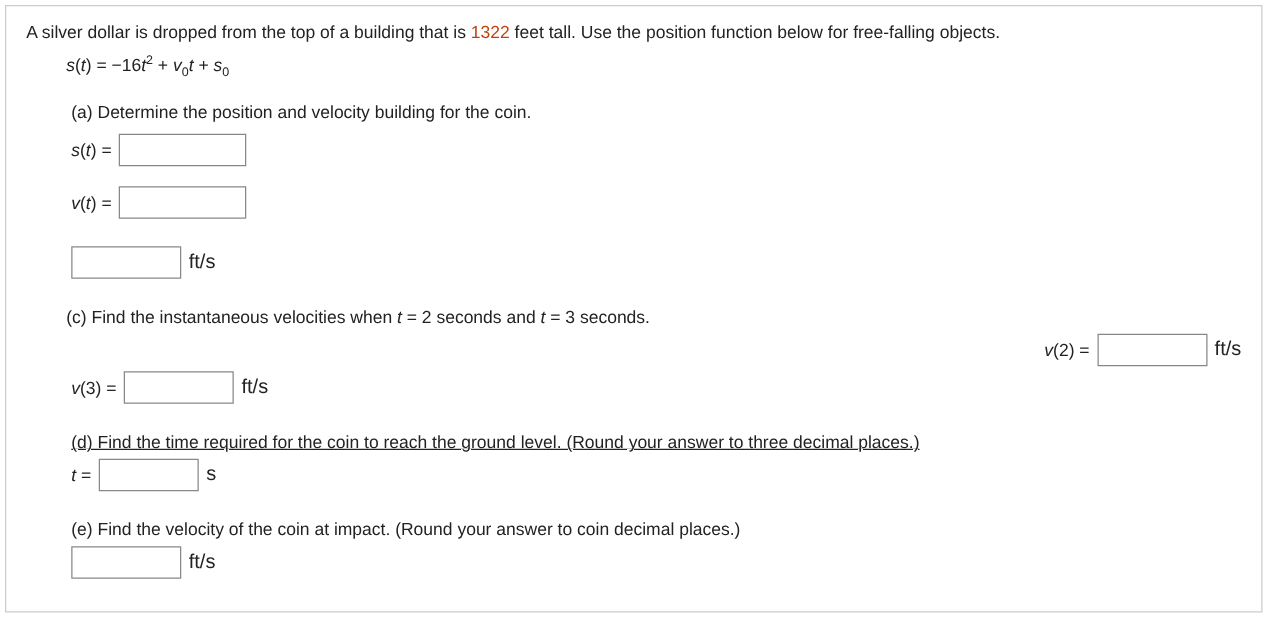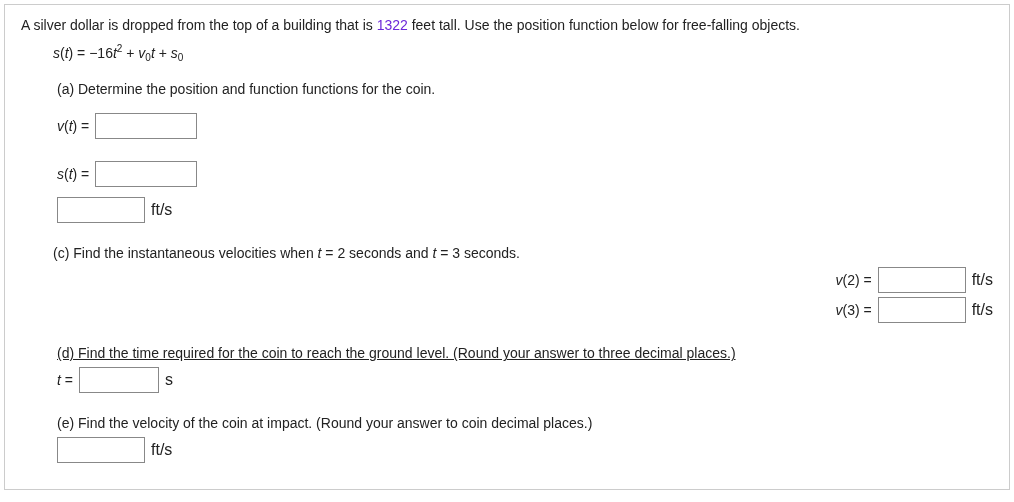--- a/index.html
+++ b/index.html
@@ -12,21 +12,21 @@
     }
     .container {
       border: 1px solid #ccc;
       margin: 4px;
       padding: 12px 16px 16px 16px;
     }
     .problem-text {
       margin-bottom: 10px;
     }
     .highlight {
-      color: #6d28d9;
+      color: #c2410c;
     }
     .equation-line {
       margin: 8px 0 14px 32px;
     }
     .part-label {
       margin-top: 18px;
       margin-bottom: 6px;
       margin-left: 36px;
     }
     .answer-row {
@@ -68,46 +68,46 @@
 <div class="container">
 
   <div class="problem-text">
     <span>A silver dollar is dropped from the top of a building that is </span><span class="highlight">1322</span><span> feet tall. Use the position function below for free-falling objects.</span>
   </div>
 
   <div class="equation-line">
     <span class="italic">s</span>(<span class="italic">t</span>) = −16<span class="italic">t</span><sup>2</sup> + <span class="italic">v</span><sub>0</sub><span class="italic">t</span> + <span class="italic">s</span><sub>0</sub>
   </div>
 
-  <div class="part-label">(a) Determine the position and function functions for the coin.</div>
+  <div class="part-label">(a) Determine the position and velocity building for the coin.</div>
+
+  <div class="answer-row">
+    <span><span class="italic">s</span>(<span class="italic">t</span>) =</span>
+    <input type="text" class="answer-input wide" style="">
+  </div>
 
   <div class="answer-row" style="margin-top:16px; margin-bottom:22px;">
     <span><span class="italic">v</span>(<span class="italic">t</span>) =</span>
-    <input type="text" class="answer-input wide" style="">
-  </div>
-
-  <div class="answer-row">
-    <span><span class="italic">s</span>(<span class="italic">t</span>) =</span>
     <input type="text" class="answer-input wide" style="">
   </div>
 
   <div class="answer-row" style="margin-top:2px;">
     <input type="text" class="answer-input short" style="">
     <span class="unit">ft/s</span>
   </div>
 
   <div class="part-label" style="margin-top:22px;margin-left:32px;">
     (c) Find the instantaneous velocities when <span class="italic">t</span> = 2 seconds and <span class="italic">t</span> = 3 seconds.
   </div>
   <div class="answer-row" style="margin-top:4px; margin-bottom:4px;justify-content:flex-end;">
     <span><span class="italic">v</span>(2) =</span>
     <input type="text" class="answer-input short" style="">
     <span class="unit">ft/s</span>
   </div>
-  <div class="answer-row" style="margin-top:4px;justify-content:flex-end;">
+  <div class="answer-row" style="margin-top:4px;">
     <span><span class="italic">v</span>(3) =</span>
     <input type="text" class="answer-input short" style="">
     <span class="unit">ft/s</span>
   </div>
 
   <div class="part-label" style="margin-top:22px;text-decoration:underline;">(d) Find the time required for the coin to reach the ground level. (Round your answer to three decimal places.)</div>
   <div class="answer-row" style="margin-top:2px;">
     <span><span class="italic">t</span> =</span>
     <input type="text" class="answer-input xshort" style="">
     <span class="unit">s</span>

